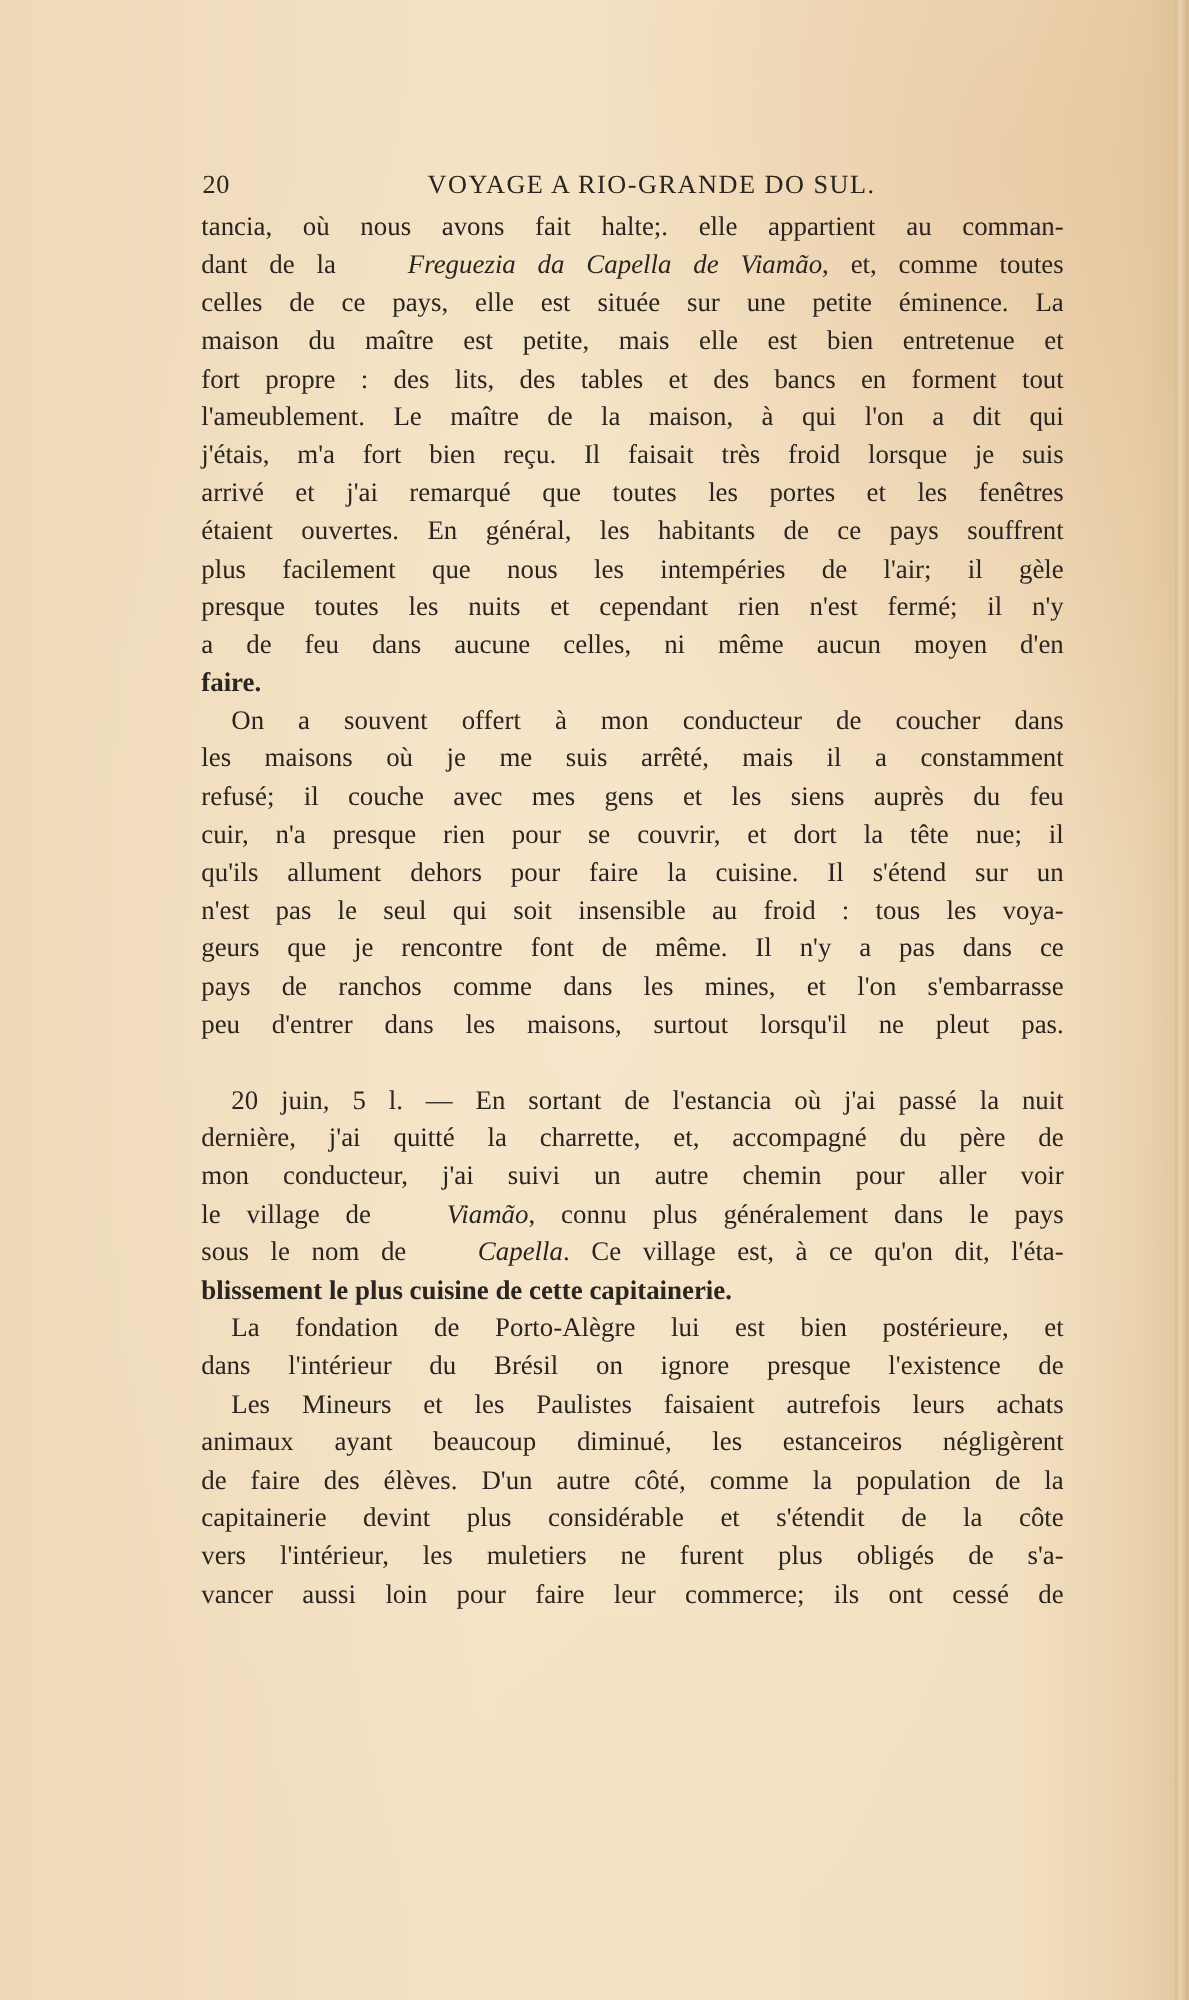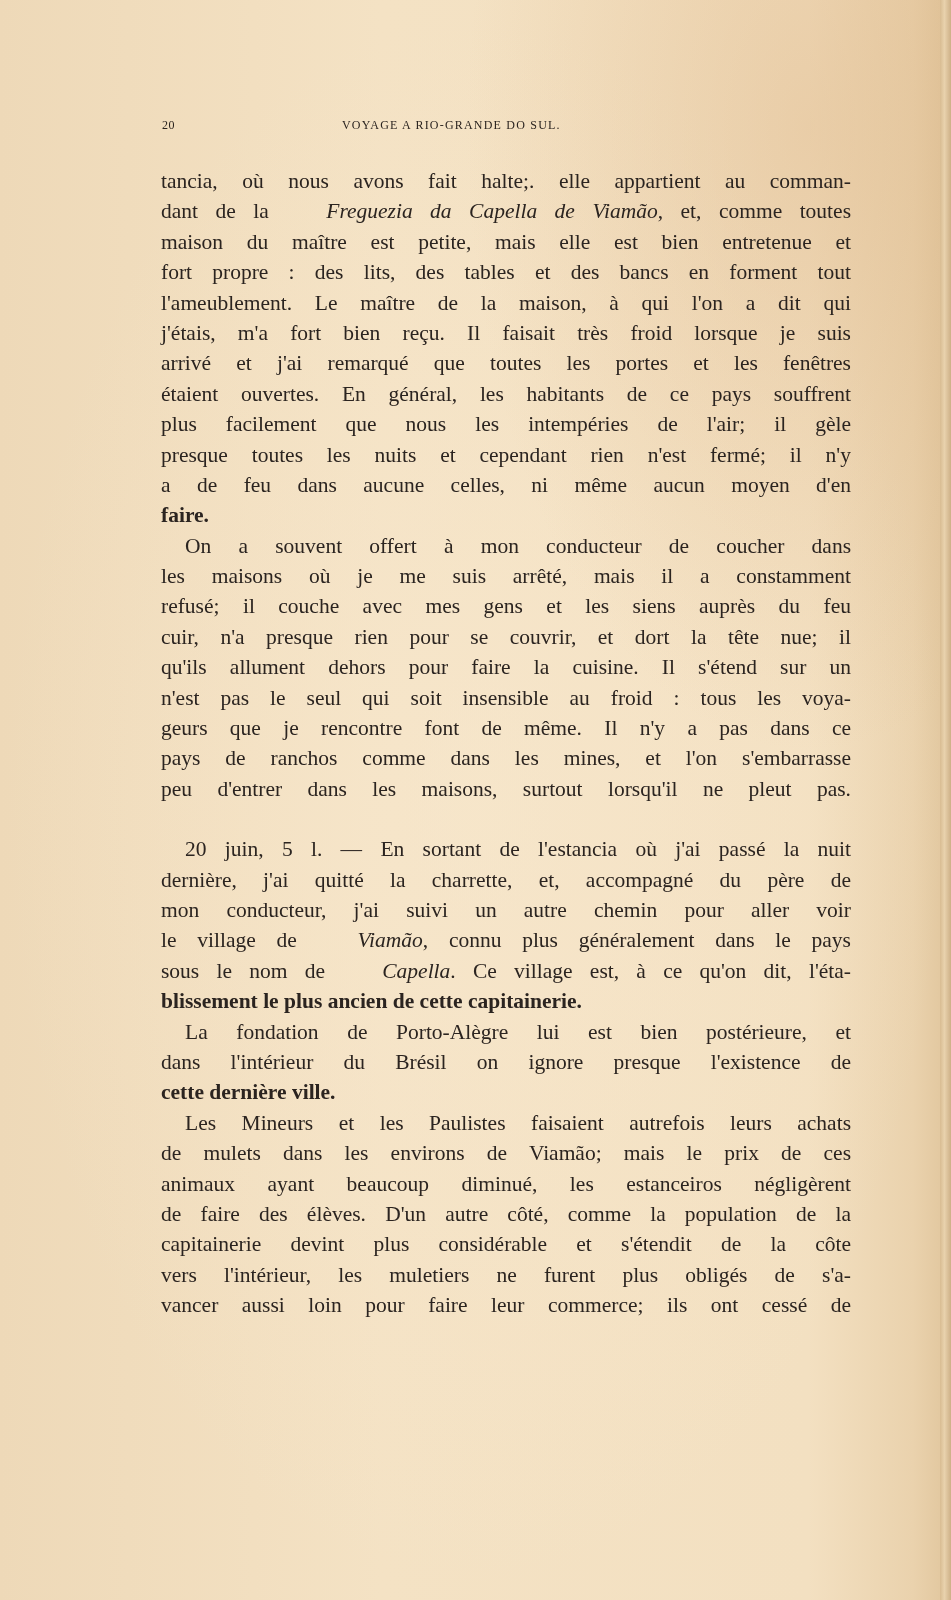--- a/index.html
+++ b/index.html
@@ -27,25 +27,25 @@
   .page-edge {
     position: absolute;
     top: 0;
     left: 940px;
     width: 11px;
     height: 1600px;
     background: linear-gradient(90deg, #d8bc92, #e9d2ad 40%, #cdb087);
   }
   .header {
     position: absolute;
-    top: 118px;
+    top: 135px;
     left: 162px;
     width: 680px;
     height: 26px;
-    font-size: 12px;
+    font-size: 21px;
     letter-spacing: 0.5px;
   }
   .page-number {
     position: absolute;
     left: 0;
     top: 0;
   }
   .running-title {
     position: absolute;
     left: 180px;
@@ -92,20 +92,21 @@
 <div class="header">
   <span class="page-number">20</span>
   <span class="running-title">VOYAGE A RIO-GRANDE DO SUL.</span>
 </div>
 
 <div class="body-text">
 
   <div>
     <span class="line">tancia, où nous avons fait halte;. elle appartient au comman-</span>
     <span class="line"><span>dant de la </span><em>Freguezia da Capella de Viamão</em><span>, et, comme toutes</span></span>
+    <span class="line">celles de ce pays, elle est située sur une petite éminence. La</span>
     <span class="line">maison du maître est petite, mais elle est bien entretenue et</span>
     <span class="line">fort propre : des lits, des tables et des bancs en forment tout</span>
     <span class="line">l'ameublement. Le maître de la maison, à qui l'on a dit qui</span>
     <span class="line">j'étais, m'a fort bien reçu. Il faisait très froid lorsque je suis</span>
     <span class="line">arrivé et j'ai remarqué que toutes les portes et les fenêtres</span>
     <span class="line">étaient ouvertes. En général, les habitants de ce pays souffrent</span>
     <span class="line">plus facilement que nous les intempéries de l'air; il gèle</span>
     <span class="line">presque toutes les nuits et cependant rien n'est fermé; il n'y</span>
     <span class="line">a de feu dans aucune celles, ni même aucun moyen d'en</span>
     <span class="line last">faire.</span>
@@ -124,32 +125,30 @@
   </div>
 
   <div class="gap"></div>
 
   <div>
     <span class="line indent">20 juin, 5 l. — En sortant de l'estancia où j'ai passé la nuit</span>
     <span class="line">dernière, j'ai quitté la charrette, et, accompagné du père de</span>
     <span class="line">mon conducteur, j'ai suivi un autre chemin pour aller voir</span>
     <span class="line"><span>le village de </span><em>Viamão</em><span>, connu plus généralement dans le pays</span></span>
     <span class="line"><span>sous le nom de </span><em>Capella</em><span>. Ce village est, à ce qu'on dit, l'éta-</span></span>
-    <span class="line last">blissement le plus ancien de cette capitainerie.</span>
+    <span class="line last">blissement le plus cuisine de cette capitainerie.</span>
   </div>
 
   <div>
     <span class="line indent">La fondation de Porto-Alègre lui est bien postérieure, et</span>
     <span class="line">dans l'intérieur du Brésil on ignore presque l'existence de</span>
-    <span class="line last">cette dernière ville.</span>
   </div>
 
   <div>
     <span class="line indent">Les Mineurs et les Paulistes faisaient autrefois leurs achats</span>
-    <span class="line">de mulets dans les environs de Viamão; mais le prix de ces</span>
     <span class="line">animaux ayant beaucoup diminué, les estanceiros négligèrent</span>
     <span class="line">de faire des élèves. D'un autre côté, comme la population de la</span>
     <span class="line">capitainerie devint plus considérable et s'étendit de la côte</span>
     <span class="line">vers l'intérieur, les muletiers ne furent plus obligés de s'a-</span>
     <span class="line">vancer aussi loin pour faire leur commerce; ils ont cessé de</span>
   </div>
 
 </div>
 
 </body></html>

